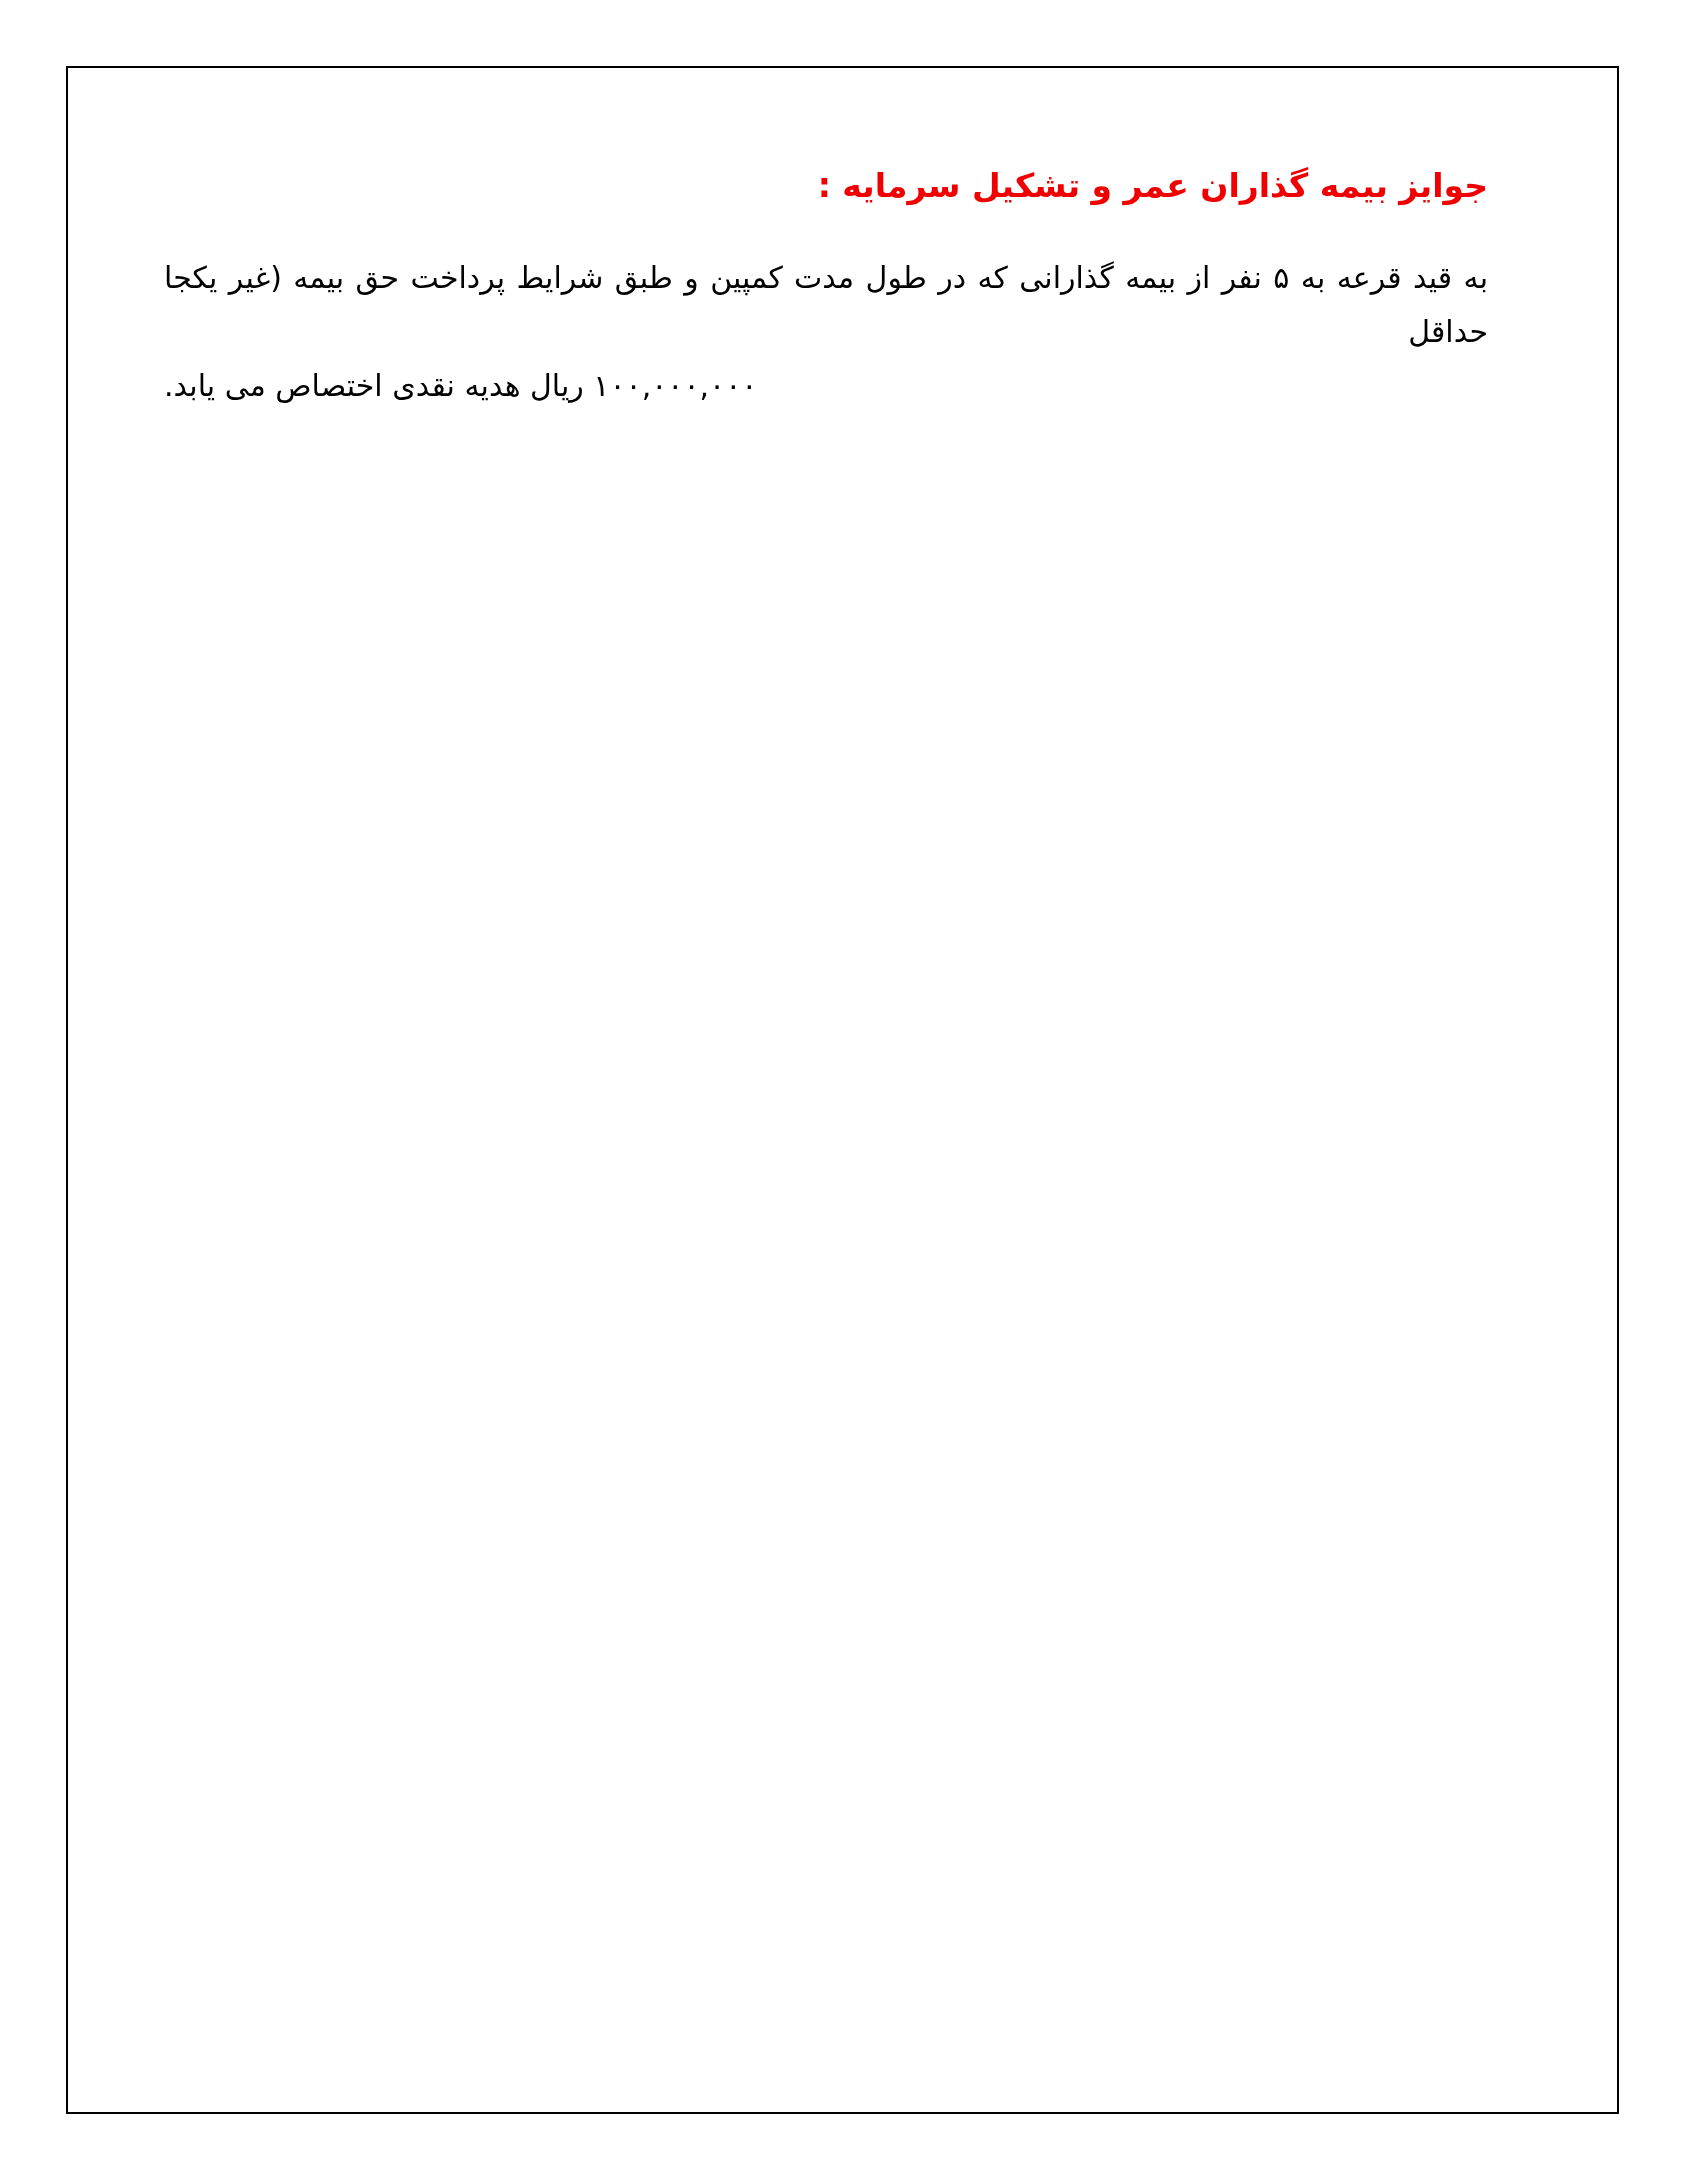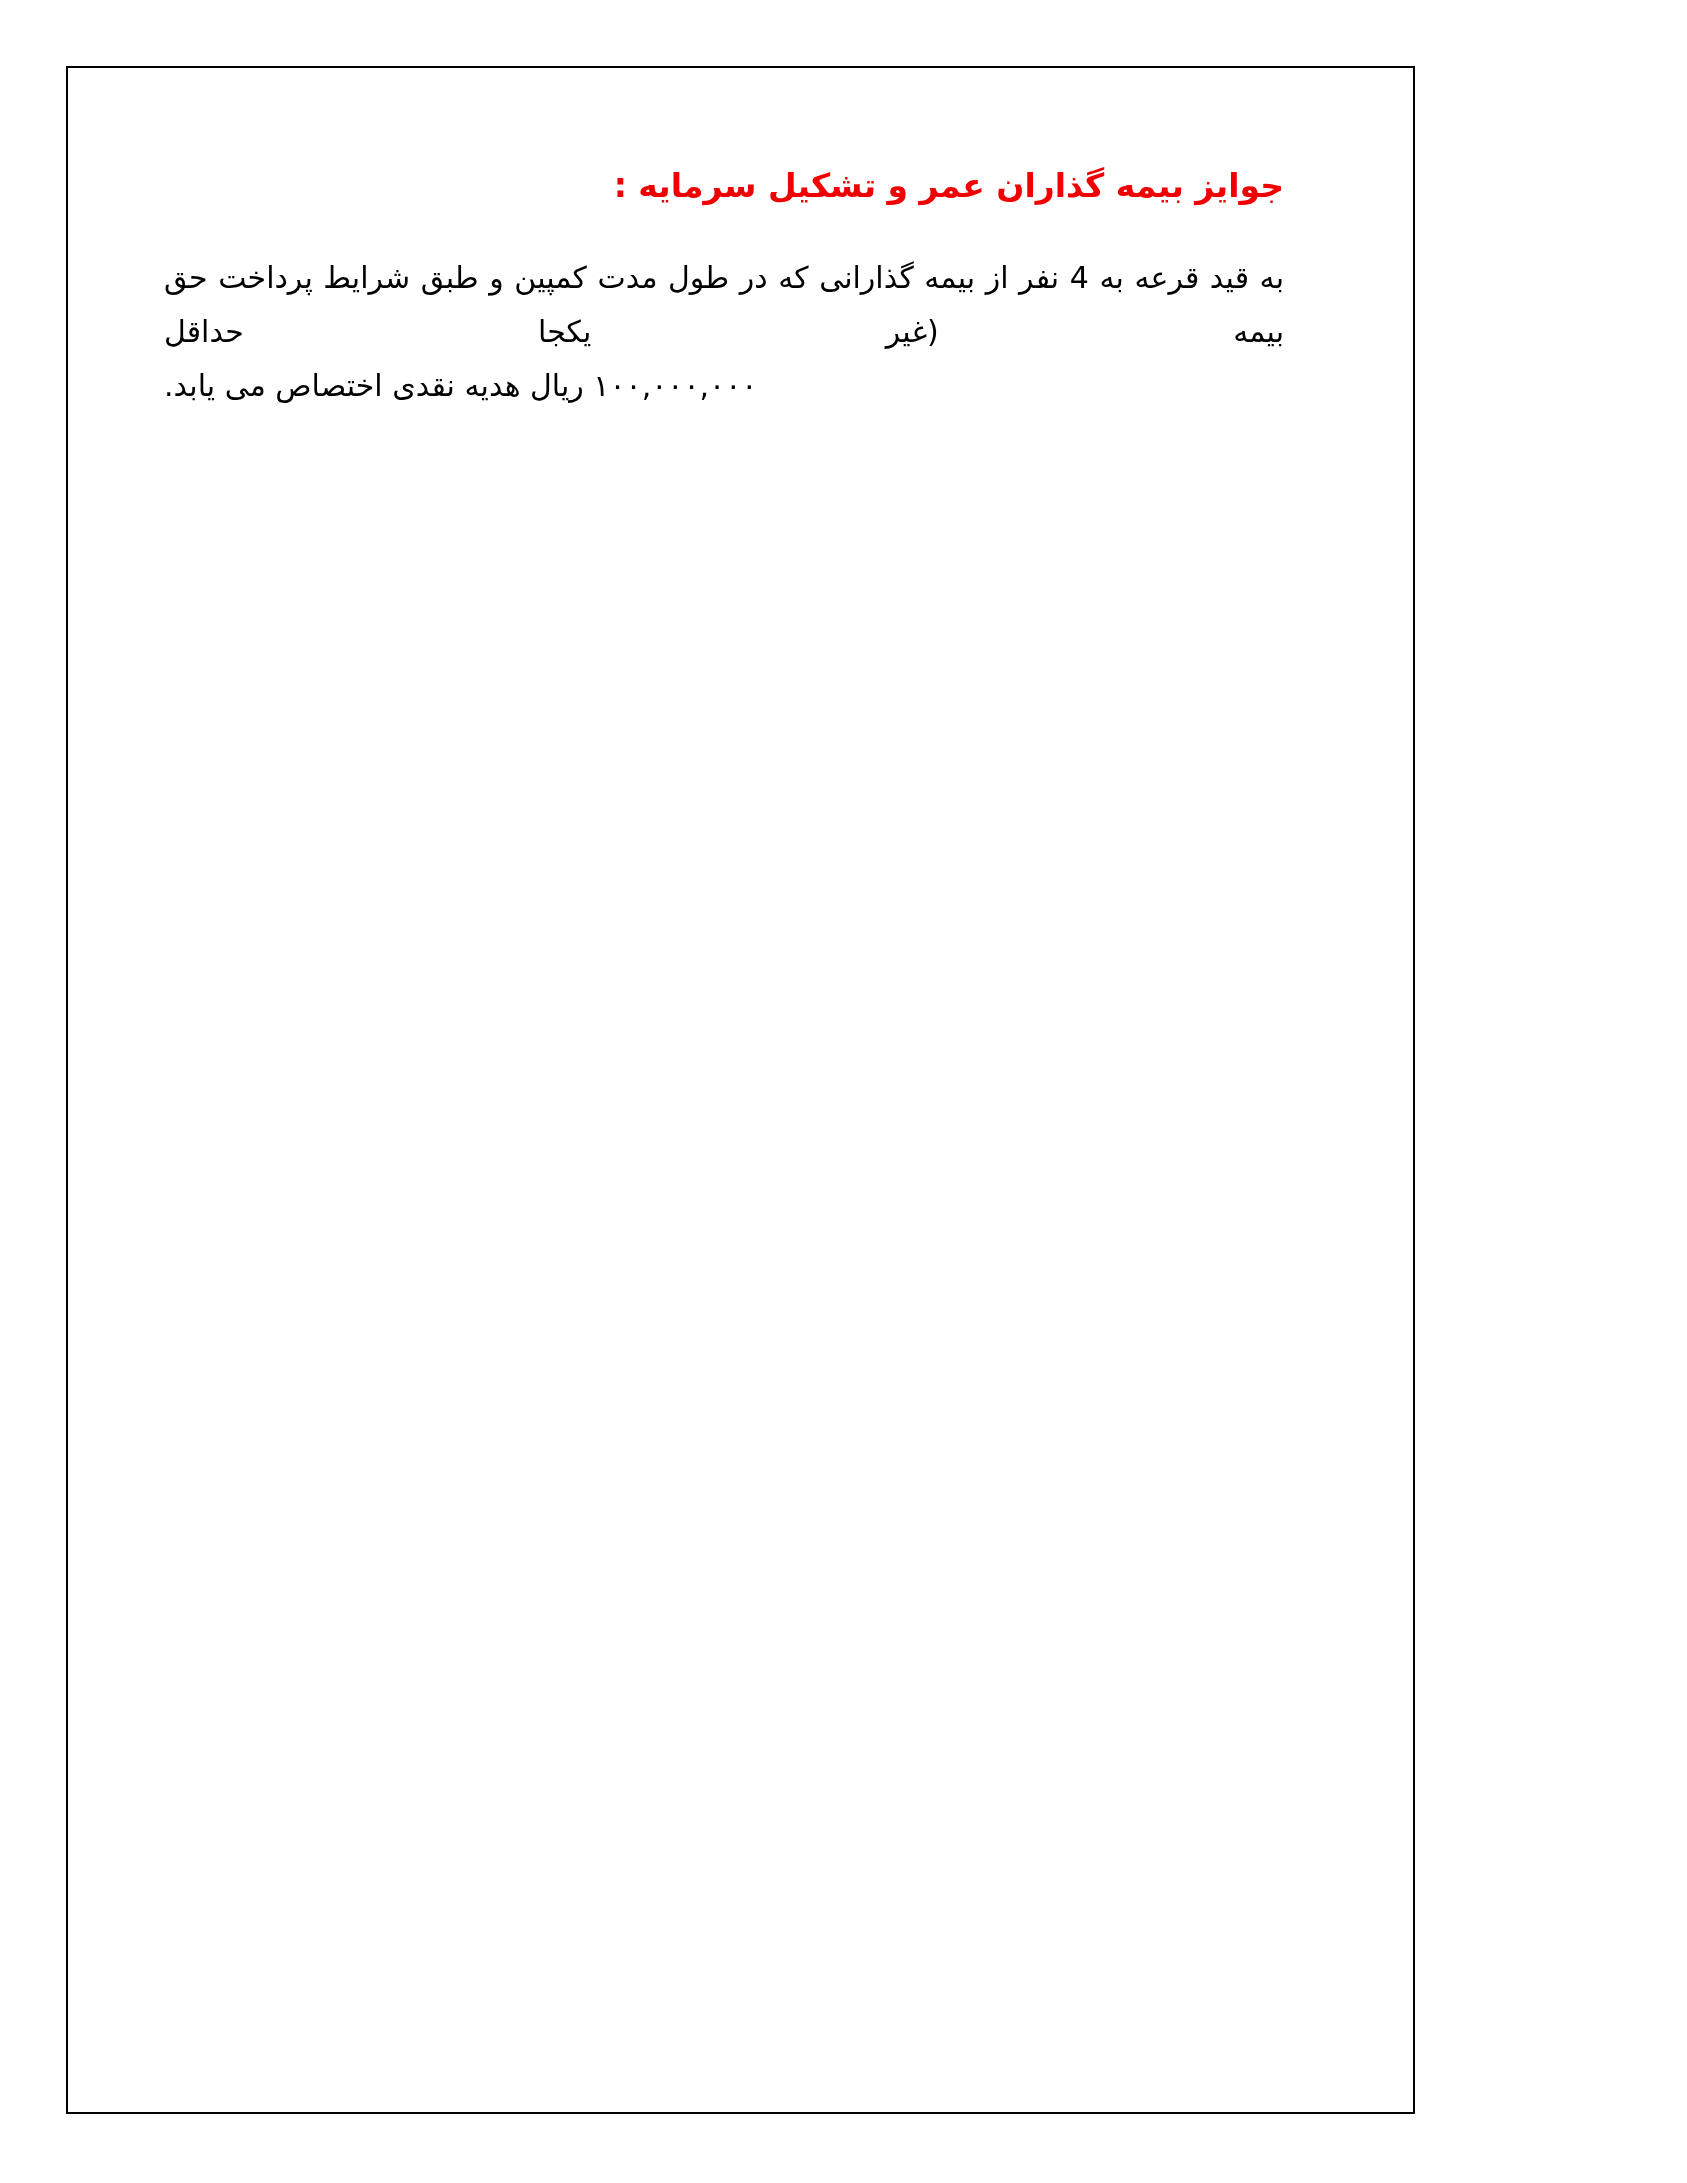--- a/index.html
+++ b/index.html
@@ -11,21 +11,21 @@
     width: 1687px;
     height: 2183px;
     background: #ffffff;
     font-family: "DejaVu Sans", sans-serif;
     color: #000000;
   }
   .page-frame {
     position: absolute;
     left: 66px;
     top: 66px;
-    width: 1349px;
+    width: 1553px;
     height: 2048px;
     box-sizing: border-box;
     border: 2px solid #000000;
     background: #ffffff;
   }
   .content {
     position: absolute;
     top: 93px;
     left: 96px;
     right: 129px;
@@ -54,19 +54,19 @@
 </style>
 </head>
 <body>
 
 <div class="page-frame">
   <div class="content">
 
     <h1 class="heading" style="color: rgb(240, 0, 0);">جوایز بیمه گذاران عمر و تشکیل سرمایه :</h1>
 
     <div class="para">
-      <div class="line fill">به قید قرعه به 4 نفر از بیمه گذارانی که در طول مدت کمپین و طبق شرایط پرداخت حق بیمه (غیر یکجا حداقل</div>
+      <div class="line fill">به قید قرعه به ۵ نفر از بیمه گذارانی که در طول مدت کمپین و طبق شرایط پرداخت حق بیمه (غیر یکجا حداقل</div>
       <div class="line">۱۰۰,۰۰۰,۰۰۰ ریال هدیه نقدی اختصاص می یابد.</div>
     </div>
 
   </div>
 </div>
 
 
 </body></html>

